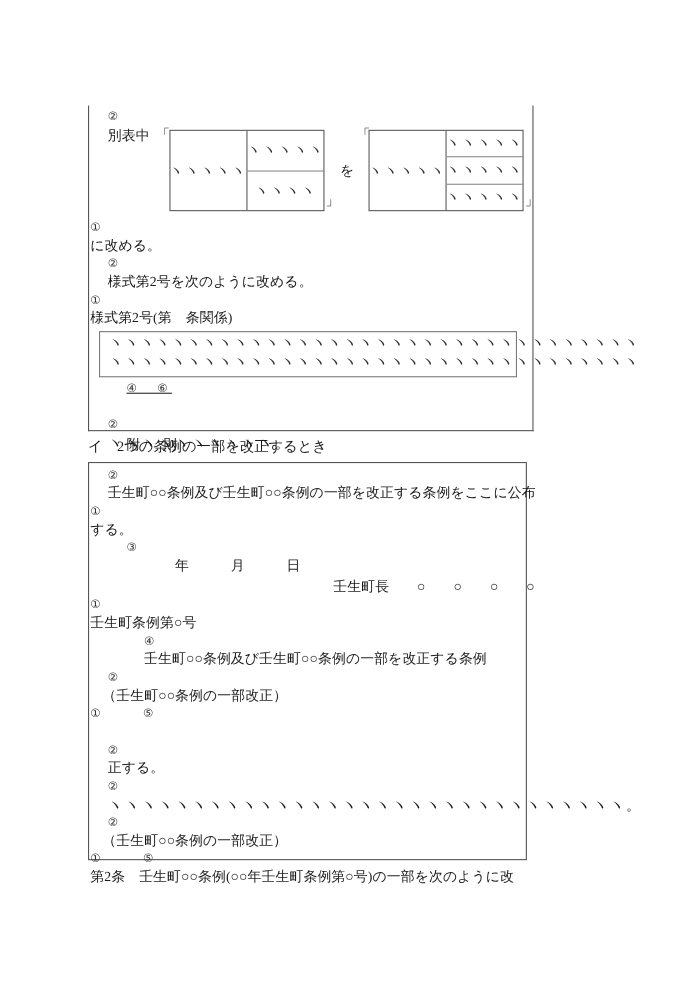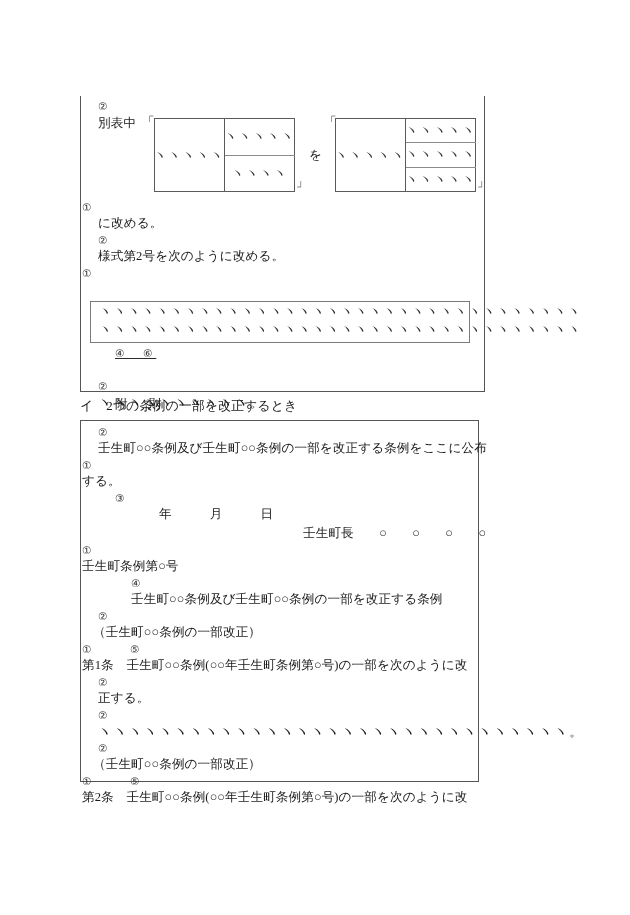--- a/index.html
+++ b/index.html
@@ -202,28 +202,29 @@
             <span class="cellmark">ヽヽヽヽヽ</span>
           </div>
         </div>
       </div>
 
       <div class="q-close" style="left:396px; top:79px;">」</div>
     </div>
 
     <div class="abs marker-row" style="left:1px; top:104px;">①</div>
 
-    <div class="abs text-row" style="left:1px; top:118px;padding-left:16px;">に改める。</div>
+    <div class="abs text-row" style="left:1px; top:118px;">に改める。</div>
 
     <div class="abs marker-row" style="left:17px; top:137px;">②</div>
 
     <div class="abs text-row" style="left:17px; top:151px;">様式第2号を次のように改める。</div>
 
     <div class="abs marker-row" style="left:1px; top:170px;">①</div>
 
+    <div class="abs text-row" style="left:1px; top:184px;">様式第2号(第　条関係)</div>
 
     <div class="form-frame" style="left:9px; top:205px; width:380px; height:42px;">
       <div class="tick-line">ヽヽヽヽヽヽヽヽヽヽヽヽヽヽヽヽヽヽヽヽヽヽヽヽヽヽヽヽヽヽヽヽヽヽ</div>
       <div class="tick-line">ヽヽヽヽヽヽヽヽヽヽヽヽヽヽヽヽヽヽヽヽヽヽヽヽヽヽヽヽヽヽヽヽヽヽ</div>
     </div>
 
     <div class="abs marker-row" style="left:34px; top:250px; letter-spacing:4px;text-decoration:underline;">④　⑥</div>
 
     <div class="abs text-row" style="left:34px; top:264px; letter-spacing:4px;margin-top:35px;">附　則</div>
 
@@ -259,21 +260,20 @@
     <div class="abs text-row" style="left:50px; top:169px;">壬生町○○条例及び壬生町○○条例の一部を改正する条例</div>
 
     <div class="abs marker-row" style="left:17px; top:188px;">②</div>
 
     <div class="abs text-row" style="left:12px; top:202px;">（壬生町○○条例の一部改正）</div>
 
     <div class="abs marker-row" style="left:1px; top:221px;">①</div>
 
     <div class="abs marker-row" style="left:49px; top:221px;">⑤</div>
 
-    <div class="abs text-row" style="left:1px; top:235px;">第1条　壬生町○○条例(○○年壬生町条例第○号)の一部を次のように改</div>
 
     <div class="abs marker-row" style="left:17px; top:254px;">②</div>
 
     <div class="abs text-row" style="left:17px; top:268px;">正する。</div>
 
     <div class="abs marker-row" style="left:17px; top:287px;">②</div>
 
     <div class="abs tick-row" style="left:17px; top:301px;">ヽヽヽヽヽヽヽヽヽヽヽヽヽヽヽヽヽヽヽヽヽヽヽヽヽヽヽヽヽヽヽ。</div>
 
     <div class="abs marker-row" style="left:17px; top:320px;">②</div>

